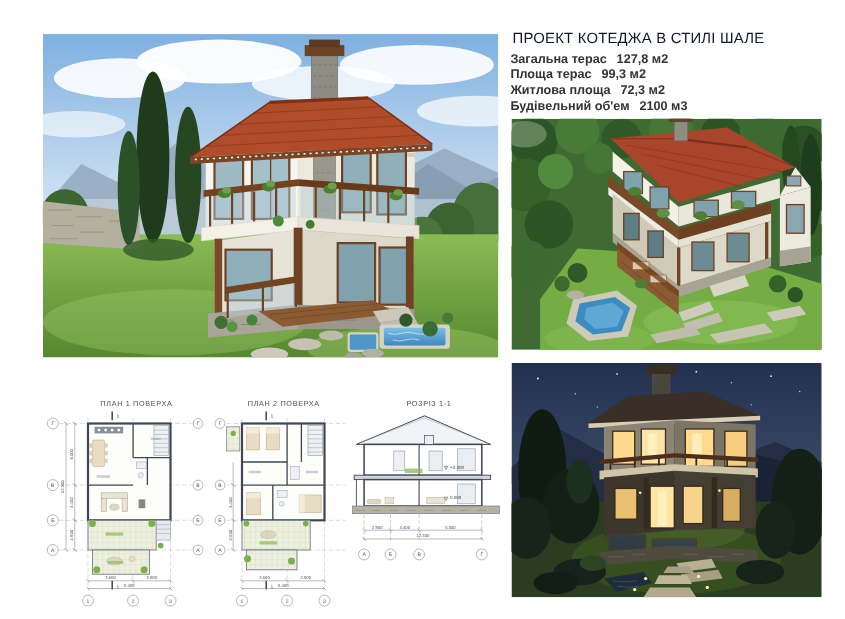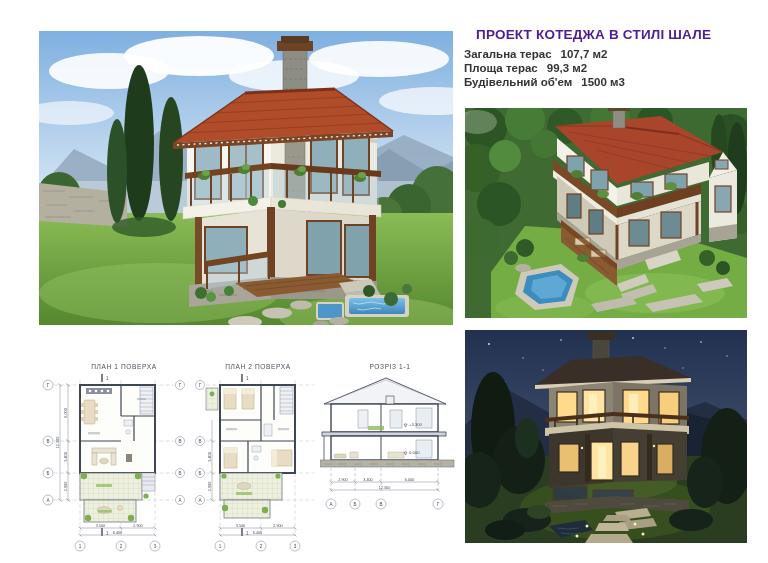--- a/index.html
+++ b/index.html
@@ -2,21 +2,21 @@
 <html><head>
 <meta charset="utf-8">
 <style>
   html,body{margin:0;padding:0}
   body{width:768px;height:563px;background:#ffffff;position:relative;overflow:hidden;
        font-family:"Liberation Sans",sans-serif;}
   .abs{position:absolute}
   .render svg,.drawing svg{display:block;width:100%;height:100%}
   
   .title-block{left:464px;top:27px;width:300px}
-  .page-title{font-size:13.5px;font-weight:bold;color:#4c1d95;margin:0 0 5px 12px;letter-spacing:.2px;white-space:nowrap}
+  .page-title{font-size:13.5px;font-weight:normal;color:#0f172a;margin:0 0 5px 2px;letter-spacing:.2px;white-space:nowrap}
   .spec{font-size:11.5px;font-weight:bold;color:#333;line-height:14.2px;white-space:nowrap}
   .spec .v{margin-left:9px}
   
   .render-main{left:39px;top:31px;width:414px;height:294px}
   .render-aerial{left:465px;top:108px;width:282px;height:210px}
   .render-night{left:465px;top:330px;width:282px;height:213px}
   
   .plan1{left:38px;top:358px;width:152px;height:200px}
   .plan2{left:192px;top:358px;width:132px;height:200px}
   .sec{left:320px;top:358px;width:140px;height:196px}
@@ -24,23 +24,24 @@
   .dlabel{font-size:6.6px;letter-spacing:.6px;fill:#555a63}
   .bub{font-size:4.6px}
   .dim{font-size:3.8px;fill:#5a5f68}
   .elev{font-size:4.2px;fill:#3f4450}
 </style>
 </head>
 <body>
 
 <div class="abs title-block">
   <h1 class="page-title">ПРОЕКТ КОТЕДЖА В СТИЛІ ШАЛЕ</h1>
-  <div class="spec"><span>Загальна терас</span><span class="v">107,7 м2</span></div>
+  <div class="spec"><span>Загальна терас</span><span class="v">127,8 м2</span></div>
   <div class="spec"><span>Площа терас</span><span class="v">99,3 м2</span></div>
-  <div class="spec"><span>Будівельний об'ем</span><span class="v">1500 м3</span></div>
+  <div class="spec"><span>Житлова площа</span><span class="v">72,3 м2</span></div>
+  <div class="spec"><span>Будівельний об'ем</span><span class="v">2100 м3</span></div>
 </div>
 
 <div class="abs render render-main">
 <svg viewBox="0 0 414 294">
   <defs>
     <linearGradient id="skyM" x1="0" y1="0" x2="0" y2="1">
       <stop offset="0" stop-color="#7fb0e0"></stop>
           <stop offset="1" stop-color="#eaf2f9"></stop>
     </linearGradient>
     <linearGradient id="grassM" x1="0" y1="0" x2="0" y2="1">

